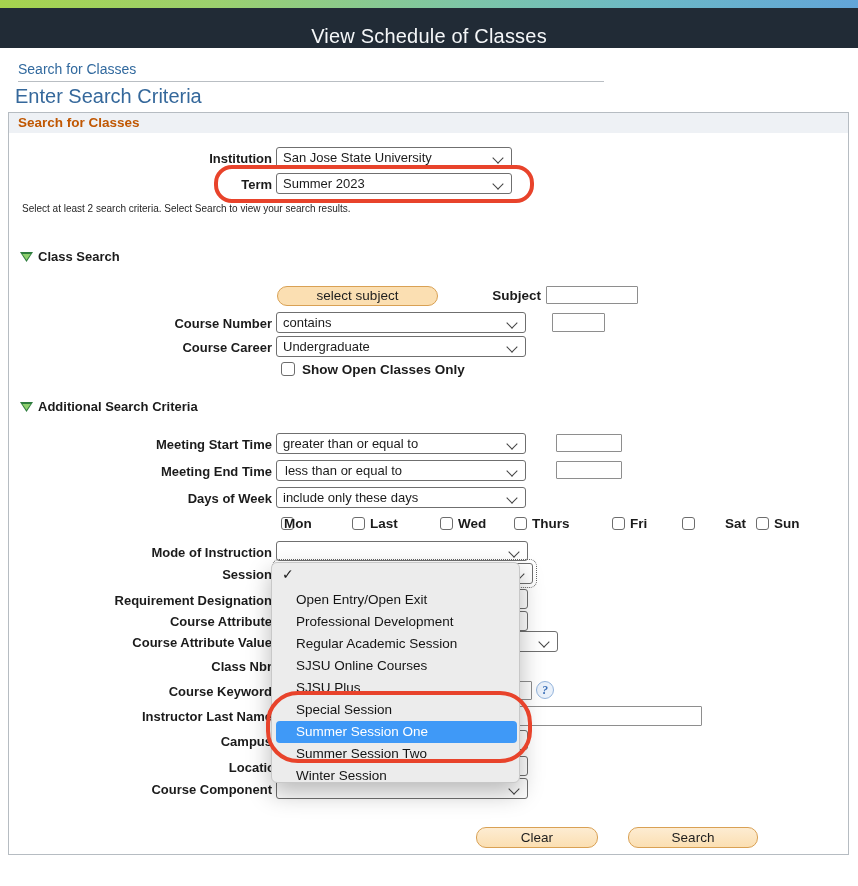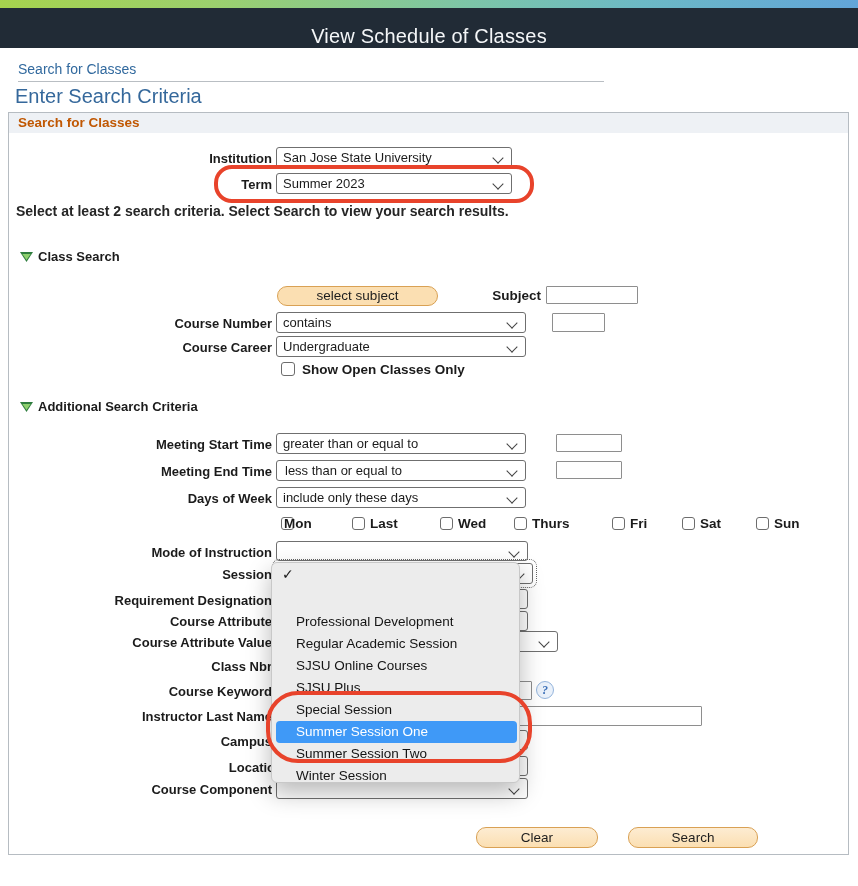--- a/index.html
+++ b/index.html
@@ -28,21 +28,21 @@
 
   
   .lbl{width:272px;left:0;text-align:right;font-weight:bold;font-size:13px;color:#1b1b1b;white-space:nowrap;}
   .sel{box-sizing:border-box;background:#fff;border:1px solid #6f6f6f;border-radius:3px;
        font-size:13px;color:#1b1b1b;padding:2px 20px 0 6px;white-space:nowrap;overflow:hidden;}
   .sel .chev{position:absolute;right:9px;top:6px;width:7px;height:7px;
        border-right:1.7px solid #444;border-bottom:1.7px solid #444;transform:rotate(45deg);}
   .inp{box-sizing:border-box;background:#fff;border:1px solid #8e8e8e;border-radius:1px;}
   .cb{box-sizing:border-box;width:14px;height:14px;background:#fff;border:1.5px solid #6d6d6d;border-radius:3px;}
   .cb-lbl{font-weight:bold;font-size:13.5px;color:#1b1b1b;white-space:nowrap;}
-  .note{left:16px;top:203px;font-size:14px;color:#262626;font-weight:bold;}
+  .note{left:22px;top:203px;font-size:10px;color:#262626;}
 
   .tri{width:13px;height:10px;clip-path:polygon(0 0,100% 0,50% 100%);background:#2f7d3f;}
   .tri-in{position:absolute;left:2px;top:1.5px;width:9px;height:6.5px;clip-path:polygon(0 0,100% 0,50% 100%);background:#8ed06e;}
   .sec-title{font-weight:bold;font-size:13px;color:#1b1b1b;}
 
   .btn{box-sizing:border-box;text-align:center;font-size:13.5px;color:#1d1d1d;
        background:linear-gradient(180deg,#fdecd2,#fbdfb2);border:1px solid #d9a154;border-radius:10px;cursor:pointer;}
 
   .qicon{box-sizing:border-box;width:18px;height:18px;border-radius:50%;background:#eaf1fa;border:1px solid #94b4dc;
          color:#3c70b8;font-size:12px;font-style:italic;font-weight:bold;text-align:center;line-height:16px;
@@ -138,21 +138,21 @@
 <div class="abs cb-lbl" style="left:284px;top:516px;">Mon</div>
 <div class="abs cb" style="left:352px;top:517px;width:13px;height:13px;"></div>
 <div class="abs cb-lbl" style="left:370px;top:516px;">Last</div>
 <div class="abs cb" style="left:440px;top:517px;width:13px;height:13px;"></div>
 <div class="abs cb-lbl" style="left:458px;top:516px;">Wed</div>
 <div class="abs cb" style="left:514px;top:517px;width:13px;height:13px;"></div>
 <div class="abs cb-lbl" style="left:532px;top:516px;">Thurs</div>
 <div class="abs cb" style="left:612px;top:517px;width:13px;height:13px;"></div>
 <div class="abs cb-lbl" style="left:630px;top:516px;">Fri</div>
 <div class="abs cb" style="left:682px;top:517px;width:13px;height:13px;"></div>
-<div class="abs cb-lbl" style="left:700px;top:516px;text-align:right;">Sat</div>
+<div class="abs cb-lbl" style="left:725px;top:516px;text-align:right;">Sat</div>
 <div class="abs cb" style="left:756px;top:517px;width:13px;height:13px;"></div>
 <div class="abs cb-lbl" style="left:774px;top:516px;">Sun</div>
 
 <div class="abs lbl" style="top:545px;">Mode of Instruction</div>
 <div class="abs sel" style="left:276px;top:541px;width:252px;height:20px;">
     <span class="chev"></span>
   </div>
 
 <div class="abs lbl" style="top:567px;">Session</div>
 <div class="abs sel focus-dotted" style="left:276px;top:563px;width:257px;height:21px;">
@@ -194,20 +194,21 @@
     <span class="chev"></span>
   </div>
 
 <div class="abs lbl" style="top:782px;">Course Component</div>
 <div class="abs sel" style="left:276px;top:778px;width:252px;height:21px;">
     <span class="chev"></span>
   </div>
 
 <div class="abs menu">
   <span class="menu-check">✓</span>
+  <div class="mi" style="top:26px;">Open Entry/Open Exit</div>
   <div class="mi" style="top:48px;">Professional Development</div>
   <div class="mi" style="top:92px;">SJSU Online Courses</div>
   <div class="mi" style="top:70px;">Regular Academic Session</div>
   <div class="mi" style="top:114px;">SJSU Plus</div>
   <div class="mi" style="top:136px;">Special Session</div>
   <div class="mi hl" style="top:158px;">Summer Session One</div>
   <div class="mi" style="top:180px;">Summer Session Two</div>
   <div class="mi" style="top:202px;">Winter Session</div>
 </div>
 

